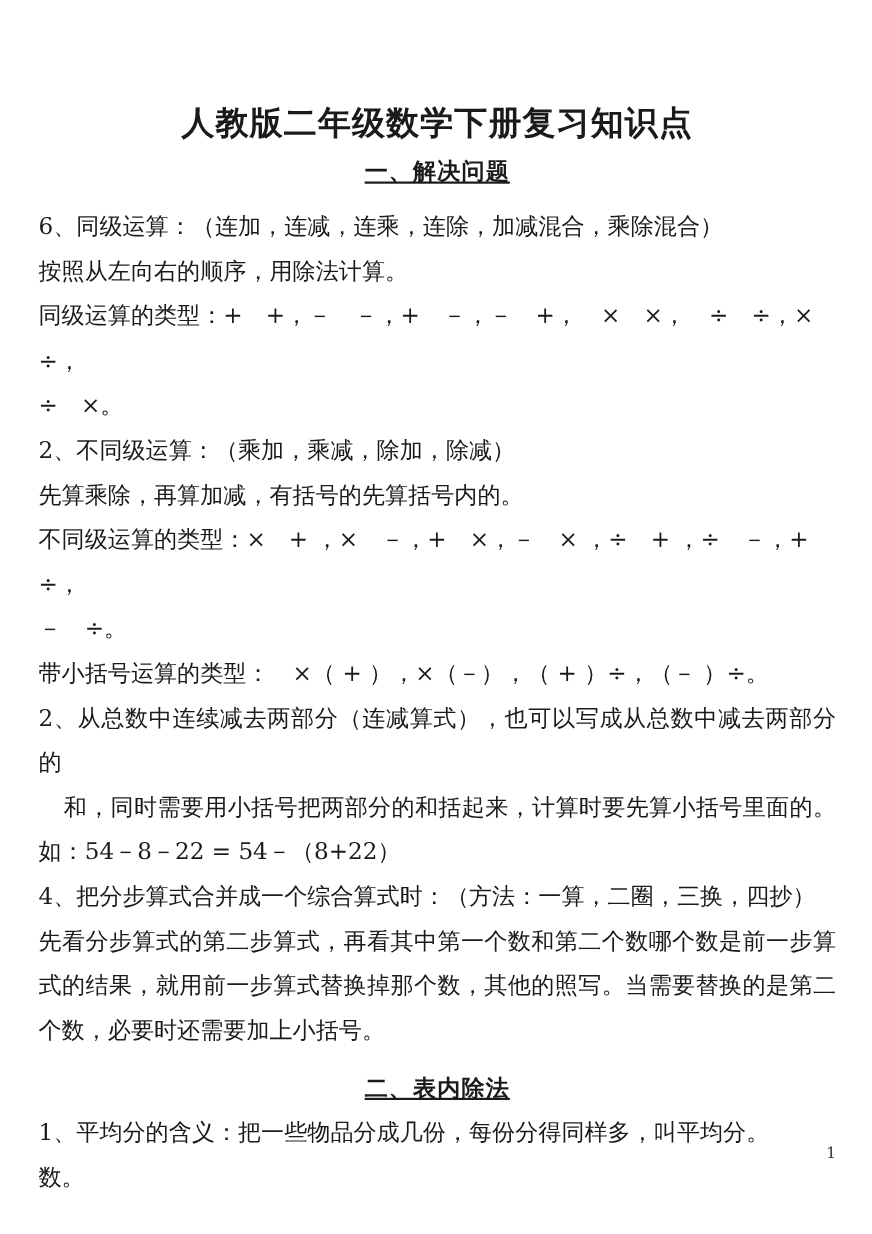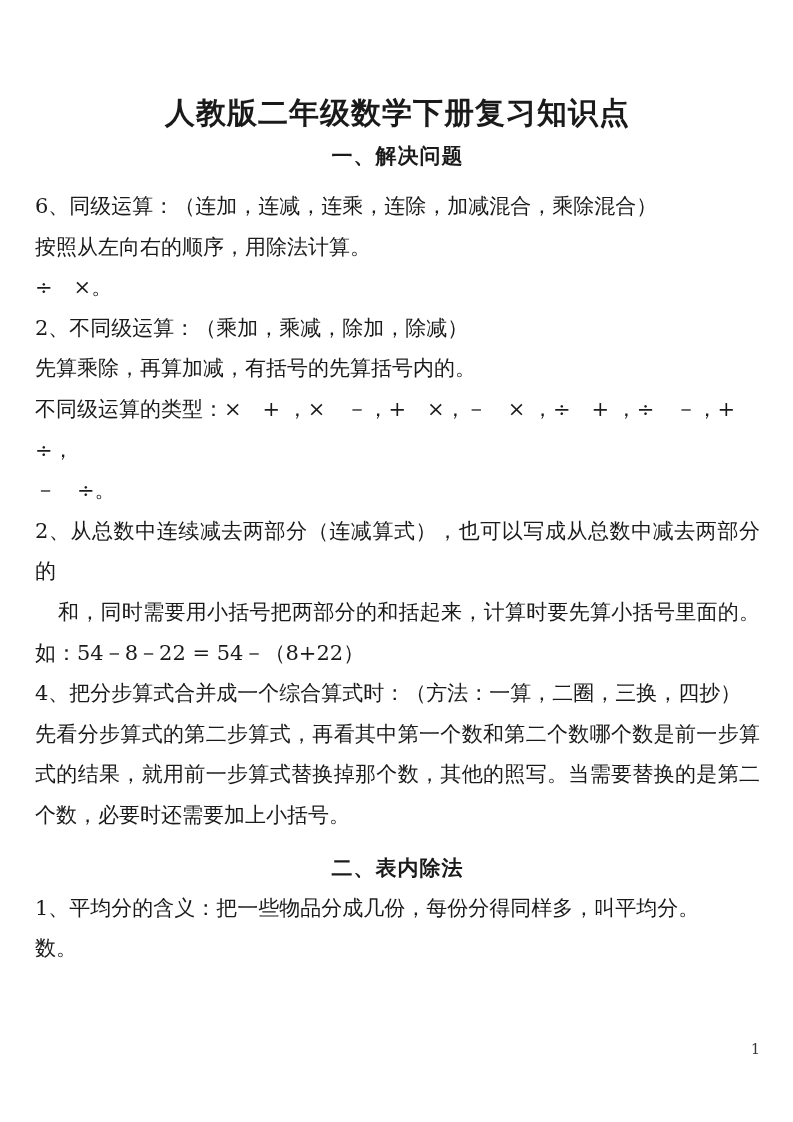--- a/index.html
+++ b/index.html
@@ -26,20 +26,21 @@
     margin: 0;
     letter-spacing: 1px;
   }
   .section-heading {
     font-size: 21px;
     line-height: 32px;
     font-weight: bold;
     text-align: center;
     margin: 6px 0 0 0;
     letter-spacing: 1px;
+    text-decoration: underline;
   }
   .section-heading.second {
     line-height: 40px;
     margin-top: 12px;
   }
   .body-lines {
     margin-top: 14px;
   }
   .body-lines p.line {
     margin: 0;
@@ -70,25 +71,27 @@
 
 <div class="page">
 
   <h1 class="doc-title">人教版二年级数学下册复习知识点</h1>
 
   <h2 class="section-heading">一、解决问题</h2>
 
   <div class="body-lines">
     <p class="line">6、同级运算：（连加，连减，连乘，连除，加减混合，乘除混合）</p>
     <p class="line">按照从左向右的顺序，用除法计算。</p>
+    <p class="line">同级运算的类型：+　+，－　－，+　－，－　+，　×　×，　÷　÷，×　÷，</p>
     <p class="line">÷　×。</p>
     <p class="line">2、不同级运算：（乘加，乘减，除加，除减）</p>
     <p class="line">先算乘除，再算加减，有括号的先算括号内的。</p>
     <p class="line">不同级运算的类型：×　+ ，×　－，+　×，－　× ，÷　+ ，÷　－，+　÷，</p>
     <p class="line">－　÷。</p>
+    <p class="line">带小括号运算的类型：　×（ + ），×（－），（ + ）÷，（－ ）÷。</p>
     <p class="line stretch">2、从总数中连续减去两部分（连减算式），也可以写成从总数中减去两部分的</p>
     <p class="line stretch indent">和，同时需要用小括号把两部分的和括起来，计算时要先算小括号里面的。</p>
     <p class="line">如：54－8－22 = 54－（8+22）</p>
     <p class="line">4、把分步算式合并成一个综合算式时：（方法：一算，二圈，三换，四抄）</p>
     <p class="line stretch">先看分步算式的第二步算式，再看其中第一个数和第二个数哪个数是前一步算</p>
     <p class="line stretch">式的结果，就用前一步算式替换掉那个数，其他的照写。当需要替换的是第二</p>
     <p class="line">个数，必要时还需要加上小括号。</p>
   </div>
 
   <h2 class="section-heading second">二、表内除法</h2>

